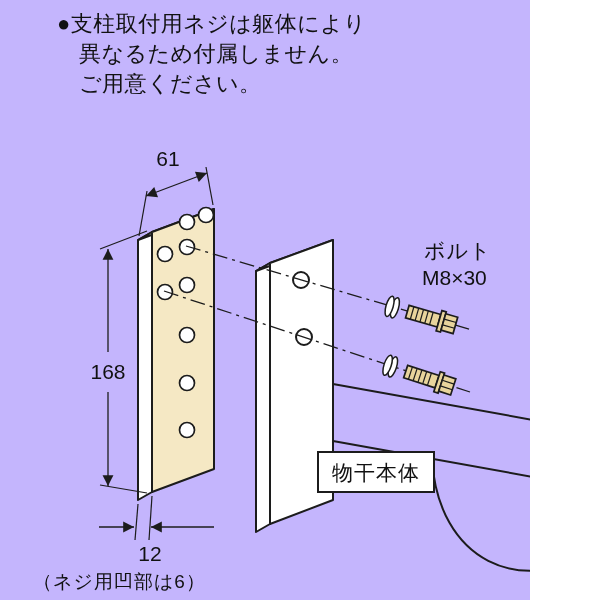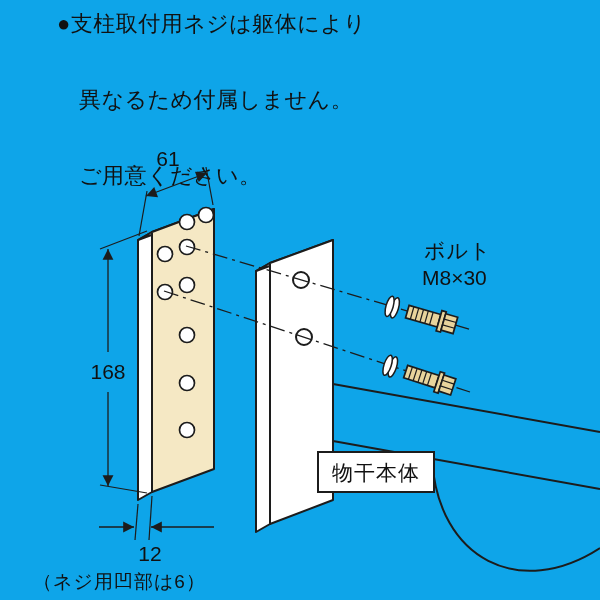--- a/index.html
+++ b/index.html
@@ -1,26 +1,26 @@
 <!DOCTYPE html>
 <html><head>
 <meta charset="utf-8">
 <style>
   html,body { margin:0; padding:0; background:#fff; }
   .page {
-    position:relative; width:600px; height:600px;
-    background:#0ea5e9; overflow:hidden;
+    position:relative; width:530px; height:600px;
+    background:#c4b5fd; overflow:hidden;
     font-family:"Liberation Sans","DejaVu Sans",sans-serif;
   }
   .note {
     position:absolute; left:57px; top:9px;
     font-size:22px; line-height:30px; color:#111;
     font-weight:500; letter-spacing:0.5px; white-space:nowrap;
   }
-  .note .ind { margin-left:22px;margin-top:46px; }
+  .note .ind { margin-left:22px; }
   .diagram-svg { position:absolute; left:0; top:0; }
 
   
   g.ln2   { stroke:#1c1c1c; stroke-width:2;   fill:none; stroke-linejoin:round; }
   g.ln16  { stroke:#1c1c1c; stroke-width:1.2; }
   g.ln16 rect    { stroke-width:1.7; }
   g.ln16 ellipse { stroke-width:1.5; }
   g.holes circle { fill:#ffffff; stroke:#1c1c1c; stroke-width:1.7; }
   .cl  { stroke:#1c1c1c; stroke-width:1.3; stroke-dasharray:15 5 3 5; fill:none; }
   .ext { stroke:#1c1c1c; stroke-width:1.2; }

